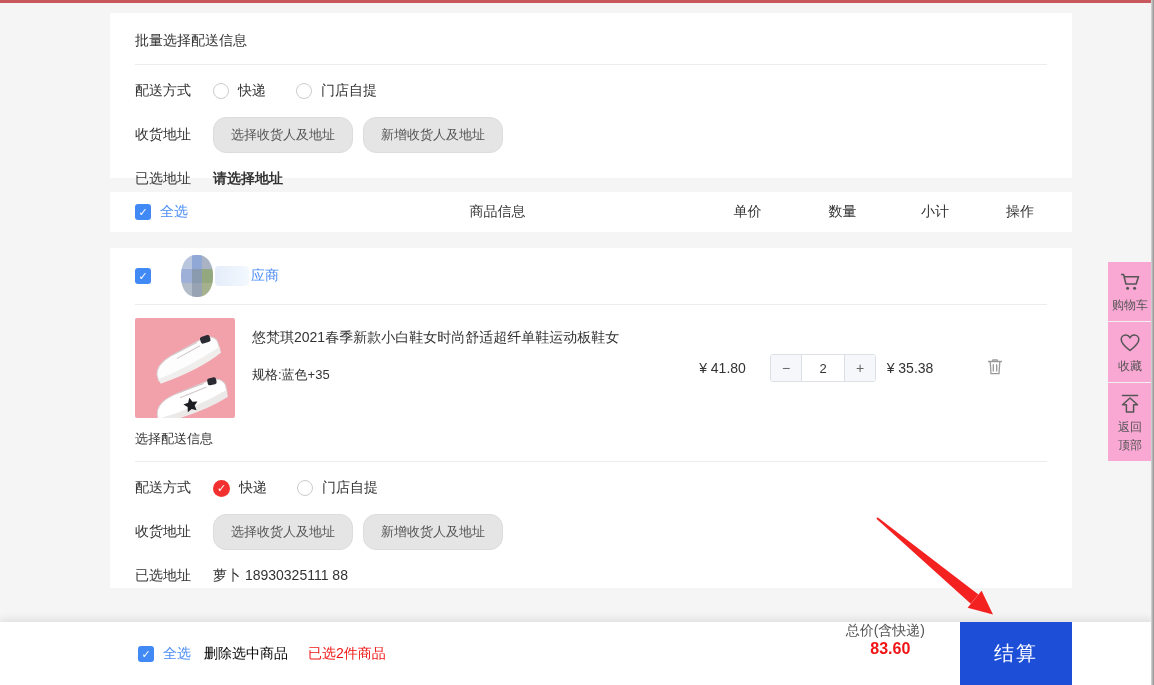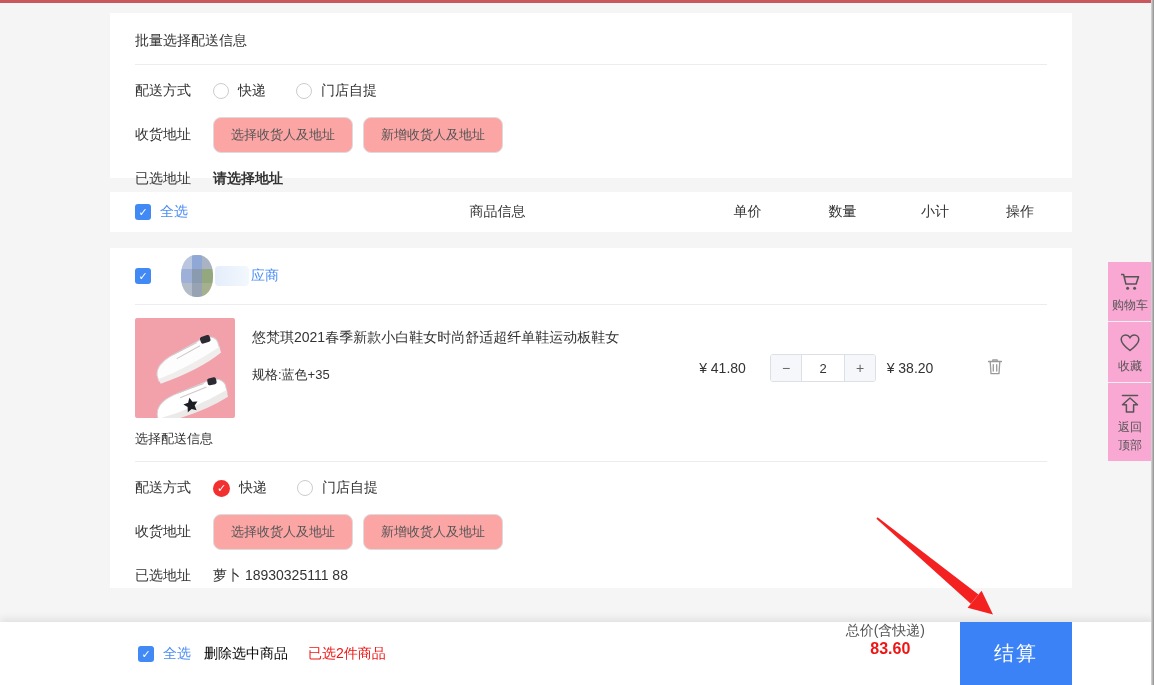--- a/index.html
+++ b/index.html
@@ -23,21 +23,21 @@
   .panel-batch { position:absolute; top:13px; height:165px; padding:0 25px; }
   .panel-batch .panel-title { padding:19px 0 14px 0; font-size:14px; color:#333;
     border-bottom:1px solid #ececec; }
   .form-row { display:flex; align-items:center; margin-top:17px; }
   .form-label { width:56px; margin-right:22px; color:#333; font-size:14px; flex:none; }
   .radio { width:16px; height:16px; border-radius:50%; border:1px solid #ccc; background:#fff;
     display:inline-block; flex:none; }
   .radio-checked { width:17px; height:17px; border-radius:50%; background:#f23030; border:none;
     color:#fff; font-size:11px; line-height:17px; text-align:center; }
   .radio-label { margin:0 30px 0 9px; font-size:14px; color:#333; }
-  .btn-outline { background:#fca5a5; border:1px solid #dcdcdc; border-radius:8px;
+  .btn-outline { background:#e5e5e5; border:1px solid #dcdcdc; border-radius:13px;
     padding:8px 17px; font-size:13px; color:#555; margin-right:10px; cursor:pointer;
     font-family:inherit; }
   .addr-value { font-size:14px; color:#333; font-weight:bold; }
   .addr-value-plain { font-size:14px; color:#333; }
 
   
   .table-header { position:absolute; top:192px; height:40px;
     display:grid; grid-template-columns:160px 1fr 95px 95px 90px 80px;
     align-items:center; padding:0 12px 0 25px; }
   .th-left { display:flex; align-items:center; gap:9px; }
@@ -86,21 +86,21 @@
   .footer-left { position:absolute; left:138px; top:0; height:63px; display:flex;
     align-items:center; }
   .footer-left .checkbox { margin-right:9px; }
   .footer-del { margin-left:13px; font-size:14px; color:#000000; cursor:pointer; }
   .footer-count { margin-left:20px; font-size:14px; color:#f01414; }
   .footer-total { position:absolute; right:229px; top:0; height:63px; display:flex;
     align-items:center;flex-direction:column; }
   .total-label { font-size:14px; color:#555; }
   .total-value { font-size:16px; font-weight:bold; color:#f01414; margin-left:10px; }
   .checkout-btn { position:absolute; left:960px; top:0; width:112px; height:63px;
-    background:#3b82f6; color:#fff; font-size:20px; border:none; cursor:pointer;
+    background:#1d4ed8; color:#fff; font-size:20px; border:none; cursor:pointer;
     font-family:inherit; letter-spacing:2px; }
 
   
   .float-bar { position:absolute; left:1108px; top:262px; width:44px; background:#f9a8d4; }
   .float-item { padding:10px 0 8px 0; text-align:center; border-bottom:1px solid #f0f0f0;
     cursor:pointer; }
   .float-item:last-child { border-bottom:none; }
   .float-label { font-size:12px; color:#555; line-height:15px; margin-top:3px; }
 
   .arrow-overlay { position:absolute; left:0; top:0; width:1154px; height:685px;
@@ -193,21 +193,21 @@
         </div>
       </div>
       <div class="cell-center">¥ 41.80</div>
       <div class="cell-center">
         <span class="stepper">
           <button class="step-btn">−</button>
           <input class="step-val" value="2" style="">
           <button class="step-btn">+</button>
         </span>
       </div>
-      <div class="cell-center">¥ 38.20</div>
+      <div class="cell-center">¥ 35.38</div>
       <div class="cell-center">
         <button class="trash-btn">
           <svg width="18" height="19" viewBox="0 0 18 19">
             <path d="M2.5 4.5 h13 M6.8 4.5 V2.8 h4.4 V4.5 M4.2 4.5 l.8 12.2 h8 l.8 -12.2 M7.3 7.6 v6.4 M10.7 7.6 v6.4" stroke="#9a9a9a" stroke-width="1.3" fill="none" stroke-linecap="round" stroke-linejoin="round"></path>
           </svg>
         </button>
       </div>
     </div>
 
     <div class="select-delivery-label">选择配送信息</div>

